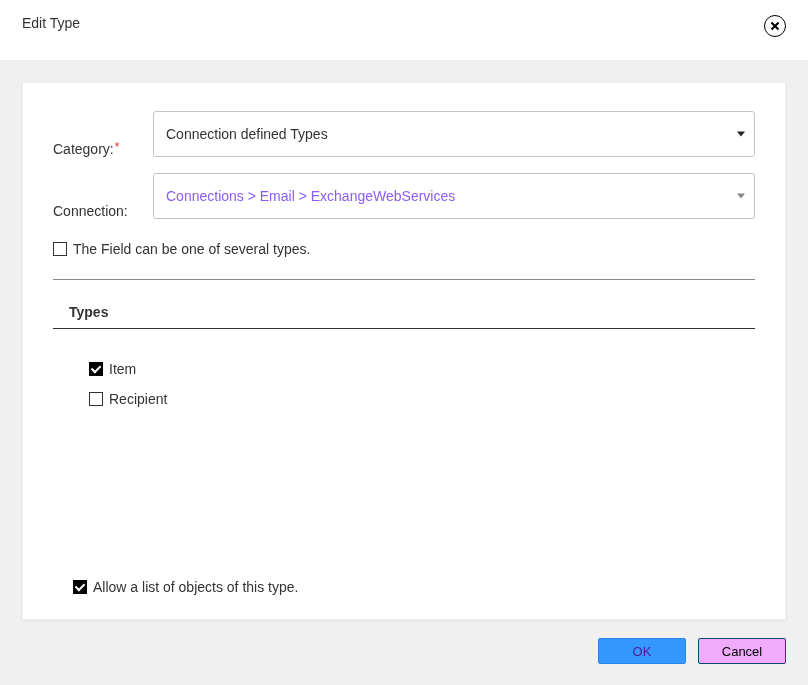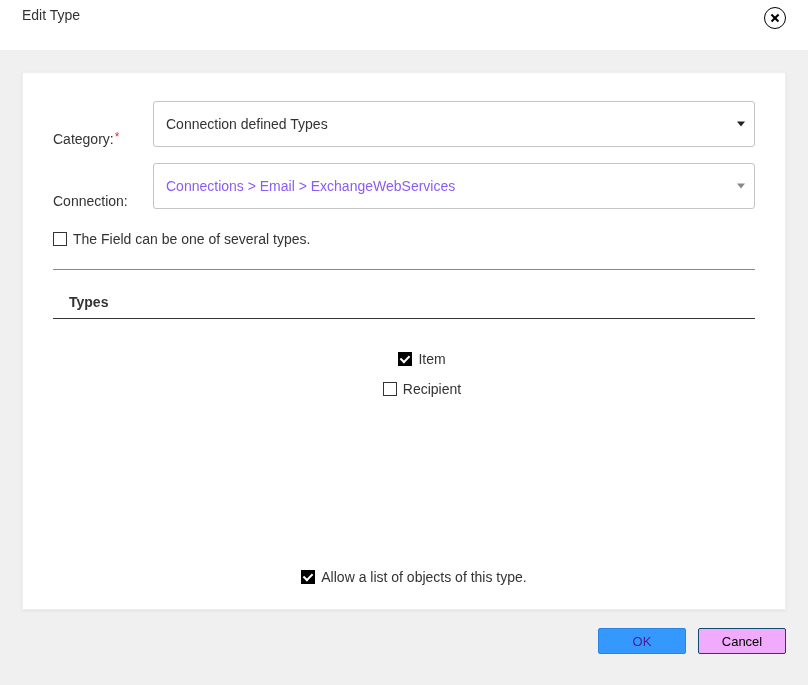--- a/index.html
+++ b/index.html
@@ -7,22 +7,22 @@
       font-family: "Segoe UI", Arial, sans-serif;
       font-size: 13px;
       background: #f0f0f0;
       color: #333;
       width: 808px;
       height: 685px;
       position: relative;
     }
     .header {
       background: #fff;
-      height: 50px;
-      padding: 7px 22px 0 22px;
+      height: 60px;
+      padding: 15px 22px 0 22px;
       display: flex;
       justify-content: space-between;
       align-items: flex-start;
     }
     .header-title {
       font-size: 14px;
       color: #333;
     }
     .close-btn {
       width: 22px;
@@ -114,21 +114,21 @@
       border-top: 5px solid #888;
     }
 
     .checkbox-row {
       display: flex;
       align-items: center;
       gap: 6px;
       font-size: 14px;
     }
     .checkbox-row.indent1 { }
-    .checkbox-row.indent2 { margin-left: 36px; justify-content: center; }
+    .checkbox-row.indent2 { margin-left: 36px; }
 
     .chk {
       width: 14px;
       height: 14px;
       border: 1.5px solid #333;
       background: #fff;
       cursor: pointer;
       display: inline-flex;
       align-items: center;
       justify-content: center;
@@ -237,21 +237,21 @@
       <span>Item</span>
     </div>
     <div class="checkbox-row indent2">
       <span class="chk"></span>
       <span>Recipient</span>
     </div>
   </div>
 
   <div class="flex-spacer"></div>
 
-  <div class="checkbox-row" style="margin-left:20px;justify-content:center;">
+  <div class="checkbox-row" style="margin-left:20px;">
     <span class="chk checked"></span>
     <span>Allow a list of objects of this type.</span>
   </div>
 
 </div>
 
 <div class="footer">
   <button class="btn primary">OK</button>
   <button class="btn">Cancel</button>
 </div>

